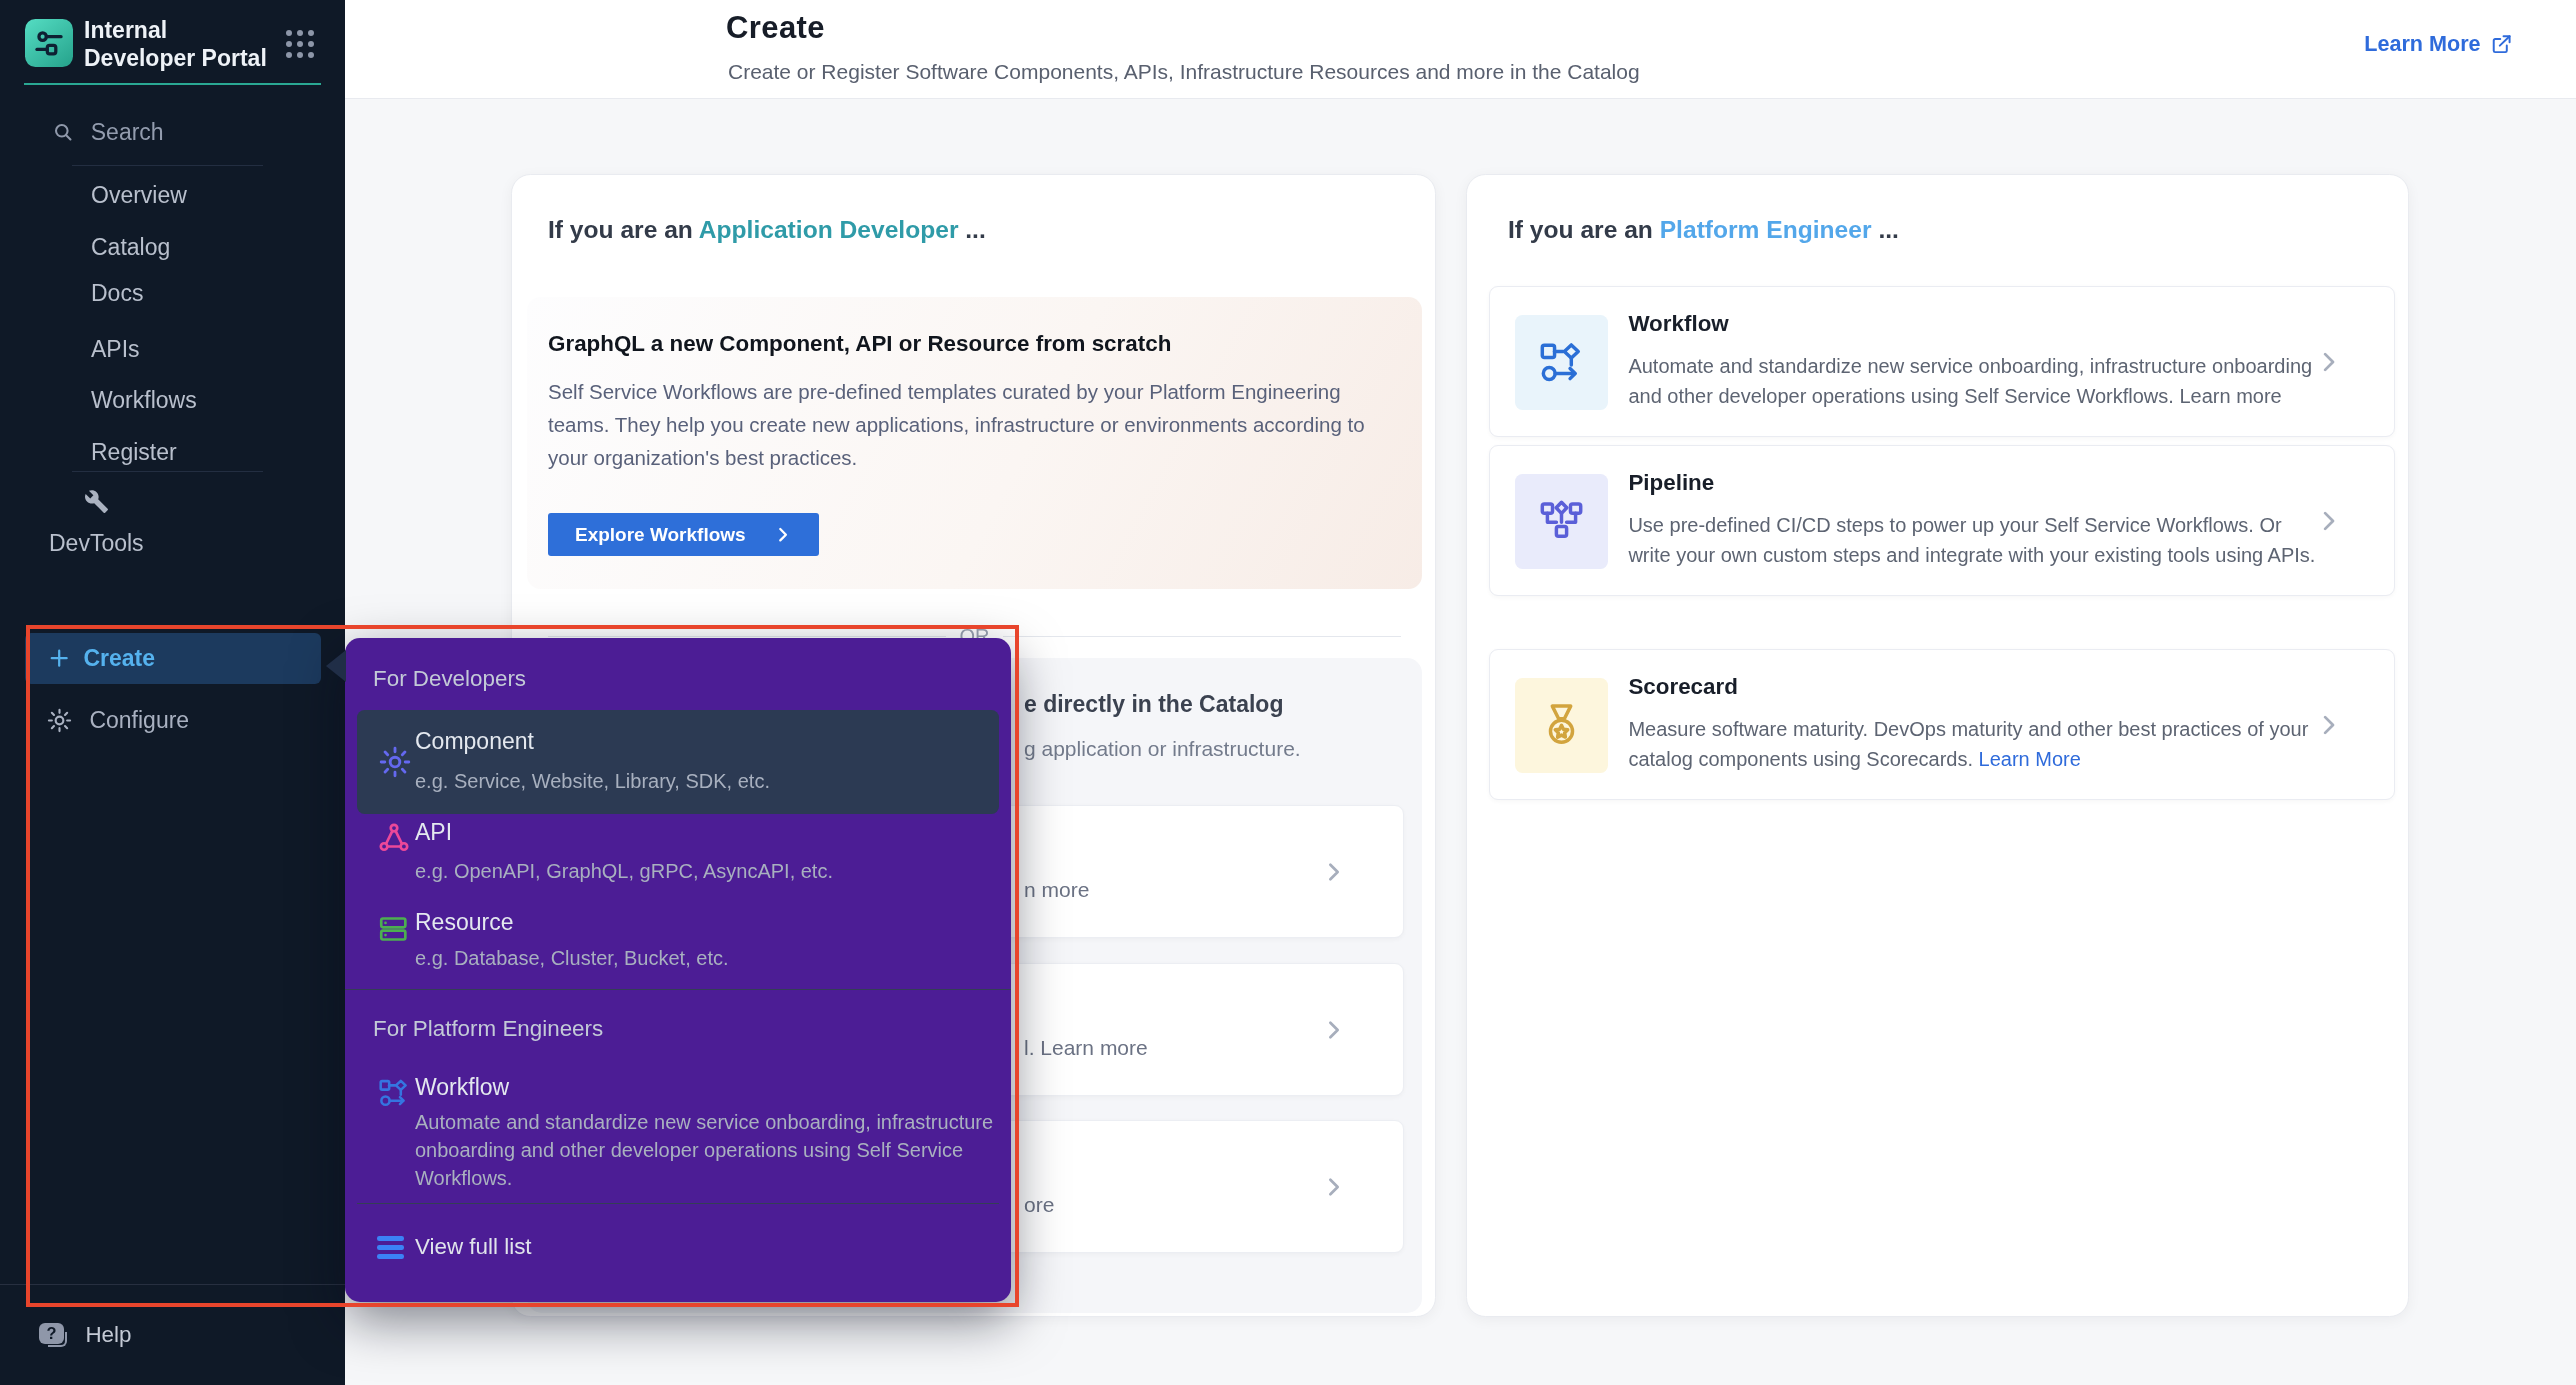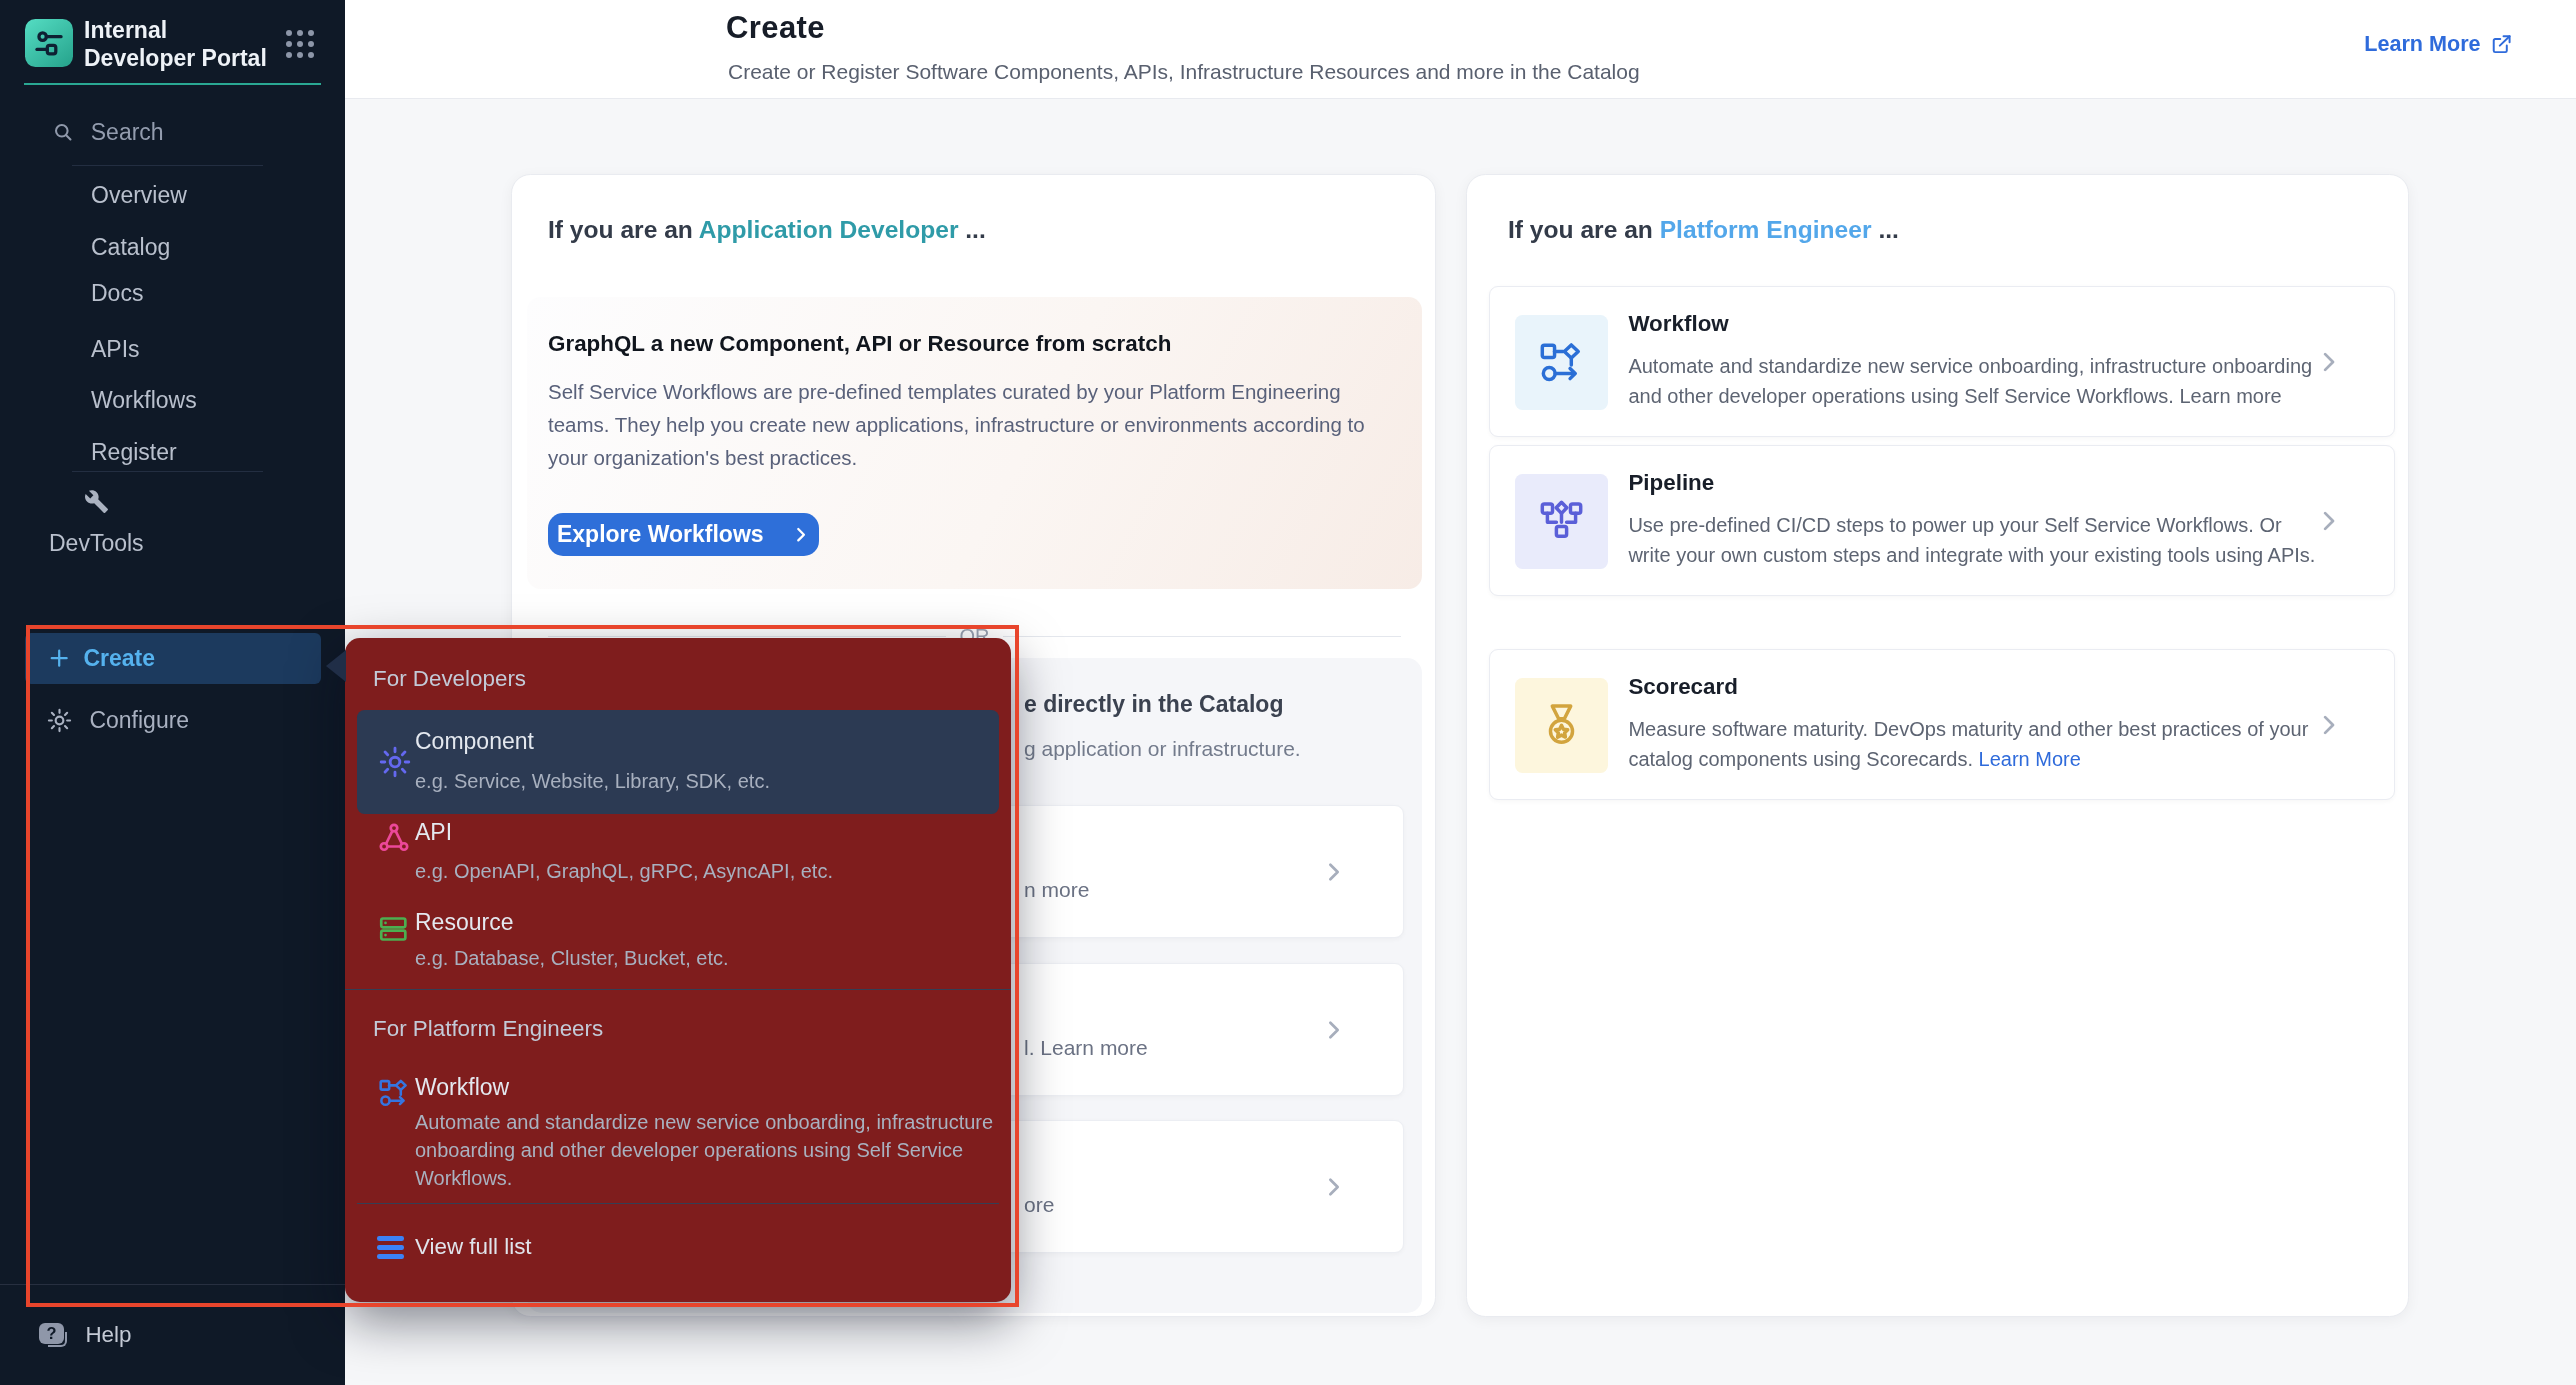--- a/index.html
+++ b/index.html
@@ -21,22 +21,22 @@
   .plat-card{left:1466px;width:943px;}
   .card-header{position:absolute;left:36px;top:41px;font-size:24.6px;font-weight:bold;color:#333b49;}
   .plat-card .card-header{left:41px;}
   .role-teal{color:#2f9ba8;}
   .role-blue{color:#53a7ea;margin-top:20px;}
   
   .scratch-panel{position:absolute;left:15px;top:122px;width:895px;height:292px;border-radius:13.4px;
     background:linear-gradient(118deg,#fdfdfe 0%,#fbf6f3 55%,#f7ece6 100%);}
   .scratch-heading{position:absolute;left:21px;top:34px;font-size:22.4px;font-weight:bold;color:#10151d;}
   .scratch-body{position:absolute;left:21px;top:78px;width:839px;font-size:20.5px;line-height:33px;color:#59617a;}
-  .explore-btn{position:absolute;left:21px;top:216px;width:271px;height:43px;border-radius:15px;background:#2e6fd9;
-    display:flex;align-items:center;justify-content:center;gap:27px;color:#fff;font-size:23px;font-weight:bold;cursor:pointer;}
+  .explore-btn{position:absolute;left:21px;top:216px;width:271px;height:43px;border-radius:3px;background:#2e6fd9;
+    display:flex;align-items:center;justify-content:center;gap:27px;color:#fff;font-size:19px;font-weight:bold;cursor:pointer;}
   
   .or-row{position:absolute;left:36px;top:450px;width:853px;display:flex;align-items:center;gap:13.4px;}
   .or-row .line{flex:1;height:1.5px;background:#e4e7ed;}
   .or-label{font-size:20px;color:#99a1b0;}
   
   .register-panel{position:absolute;left:15px;top:483px;width:895px;height:655px;background:#f5f6f9;border-radius:15px;}
   .reg-title-frag{position:absolute;left:512px;top:516px;font-size:23px;font-weight:bold;color:#3b4250;}
   .reg-sub-frag{position:absolute;left:512px;top:562px;font-size:21px;color:#737b8c;}
   .reg-row{position:absolute;left:34px;width:858px;height:133px;background:#fff;border:1.5px solid #eceef3;border-radius:9px;box-shadow:0 1.5px 4.5px rgba(16,24,40,.03);cursor:pointer;}
   .reg-row .frag{position:absolute;left:477px;top:72px;font-size:21px;color:#6b7284;}
@@ -59,21 +59,21 @@
   .grid-icon i{width:6px;height:6px;border-radius:50%;background:#8d96a8;}
   .teal-rule{position:absolute;left:24px;top:83px;width:297px;height:2.2px;background:#2aa893;}
   .side-item{position:absolute;display:flex;align-items:center;gap:16.4px;color:#b9c0cd;font-size:23px;cursor:pointer;}
   .side-divider{position:absolute;left:72px;width:191px;height:0.7px;background:#232e41;}
   .full-divider{position:absolute;left:0;top:1284px;width:345px;height:0.7px;background:#272f40;}
   .create-item{position:absolute;left:24.6px;top:633px;width:296px;height:51px;border-radius:6px;background:#1c3a5e;display:flex;align-items:center;gap:13.4px;padding-left:23px;color:#55b2ee;font-size:23px;font-weight:bold;cursor:pointer;}
   .help-bubble{position:relative;width:30px;height:25px;}
   .help-bubble .b1{position:absolute;left:0;top:0;width:25px;height:21px;border-radius:6px;background:#8f97a9;color:#0f1927;font-size:16.4px;font-weight:bold;display:flex;align-items:center;justify-content:center;}
   .help-bubble .b2{position:absolute;left:9px;top:9px;width:19.4px;height:15px;border:2.2px solid #8f97a9;border-top:none;border-left:none;border-radius:0 0 6px 0;}
   
-  .popup{position:absolute;left:345px;top:638px;width:666px;height:664px;background:#7f1d1d;border-radius:15px;z-index:30;box-shadow:0 18px 52px rgba(5,10,25,.5);}
+  .popup{position:absolute;left:345px;top:638px;width:666px;height:664px;background:#4c1d95;border-radius:15px;z-index:30;box-shadow:0 18px 52px rgba(5,10,25,.5);}
   .popup-caret{position:absolute;left:326px;top:650px;width:0;height:0;border-top:16.4px solid transparent;border-bottom:16.4px solid transparent;border-right:20px solid #202e47;z-index:31;}
   .pm-section{position:absolute;left:28px;font-size:22.4px;color:#c3cad7;}
   .pm-comp-row{position:absolute;left:12px;top:72px;width:642px;height:104px;border-radius:7.5px;background:#2c3a53;cursor:pointer;}
   .pm-title{position:absolute;font-size:23px;color:#e4e8ef;}
   .pm-sub{position:absolute;font-size:20px;color:#a8b0bf;}
   .pm-item{cursor:pointer;}
   .pm-icon{position:absolute;}
   .pm-divider{position:absolute;left:0;width:666px;height:0.7px;background:#343f55;}
   .pm-divider-inset{position:absolute;left:12px;width:642px;height:0.7px;background:#343f55;}
   .wf-desc{position:absolute;left:70px;top:470px;width:597px;font-size:20px;line-height:28px;color:#a9b1bf;}

